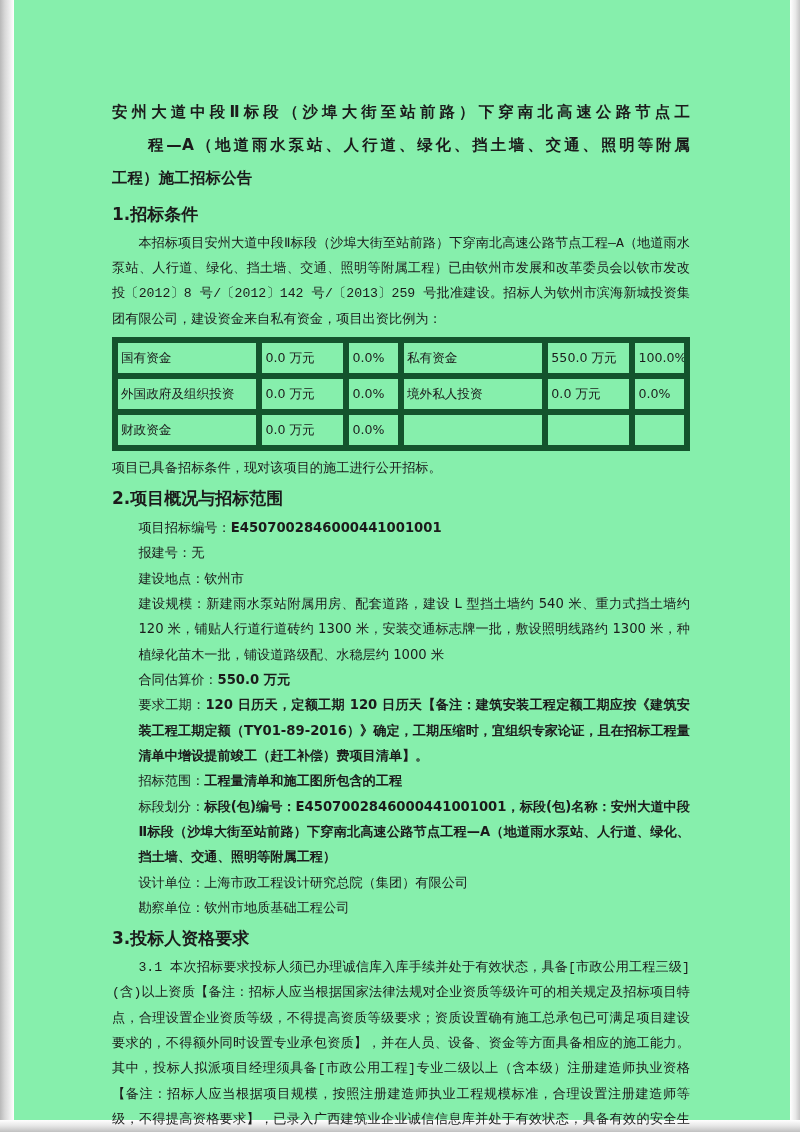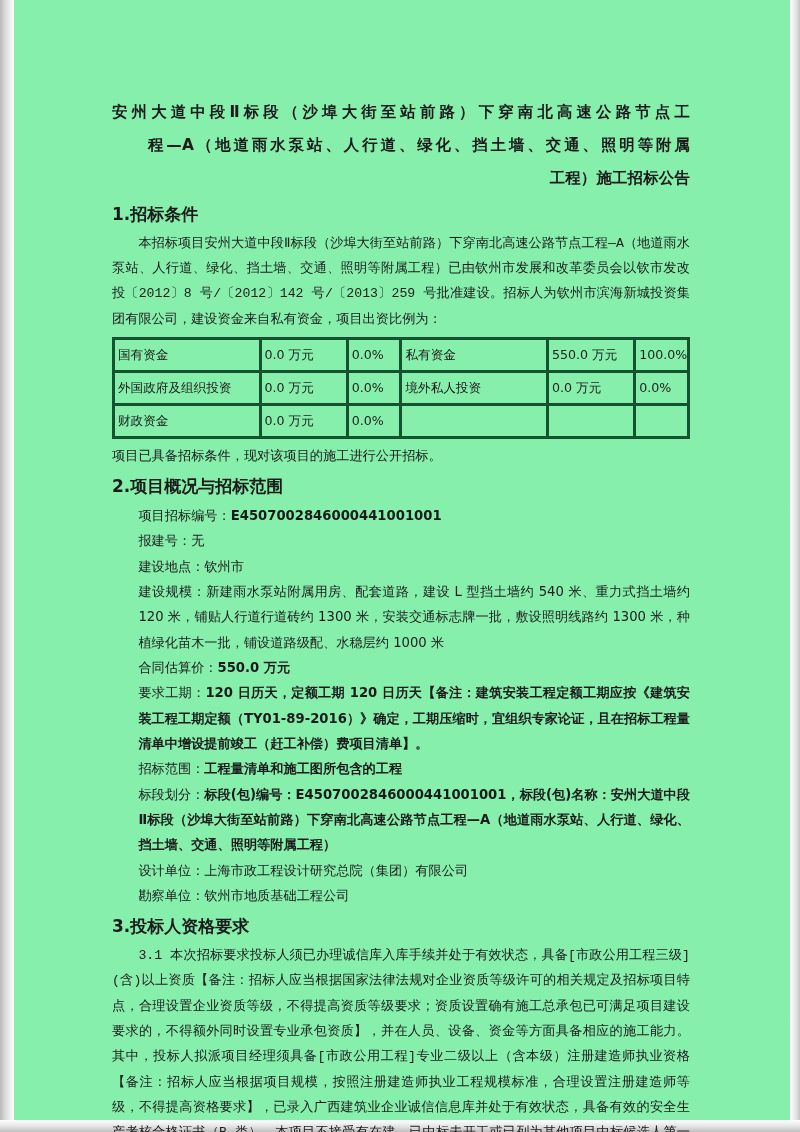--- a/index.html
+++ b/index.html
@@ -54,21 +54,21 @@
   .doc-title {
     font-weight: bold;
     font-size: 15.4px;
     line-height: 2.15;
     text-align: center;
     margin: 0 0 4px 0;
     letter-spacing: 0.2px;
   }
   .doc-title .l1 { display: block; text-align: justify; text-align-last: justify; }
   .doc-title .l2 { display: block; text-align: justify; text-align-last: justify; margin-left: 36px; }
-  .doc-title .l3 { display: block; text-align: right; }
+  .doc-title .l3 { display: block; text-align: left; }
   .sec-head {
     font-weight: bold;
     font-size: 17px;
     margin: 3px 0 0 0;
     line-height: 1.85;
   }
   p.body {
     margin: 0;
   }
   .indent2 { text-indent: 2em; font-family: Liberation Mono, monospace; }
@@ -78,21 +78,21 @@
   .bold { font-weight: bold; }
   table.fund {
     border-collapse: collapse;
     width: 100%;
     margin: 5px 0 4px 0;
     font-size: 12.6px;
     line-height: 1.35;
     table-layout: fixed;
   }
   table.fund td {
-    border: 3px solid #14532d;
+    border: 6px solid #14532d;
     padding: 5px 5px 6px 3px;
     height: 19px;
     vertical-align: middle;
     white-space: nowrap;
     overflow: hidden;
   }
   .c-label { width: 26.5%; }
   .c-amt   { width: 15%; }
   .c-pct   { width: 8.5%; }
 </style>

